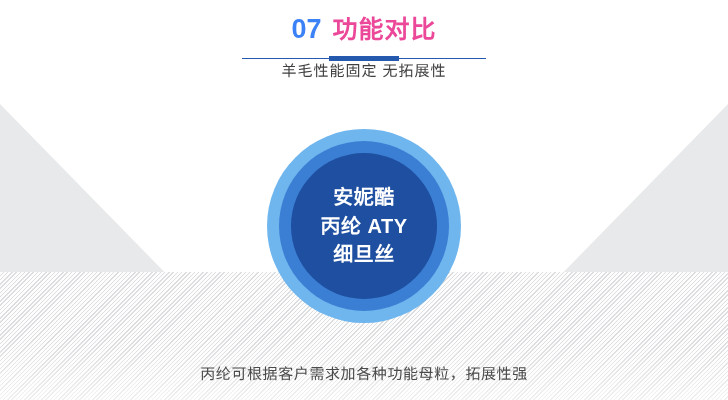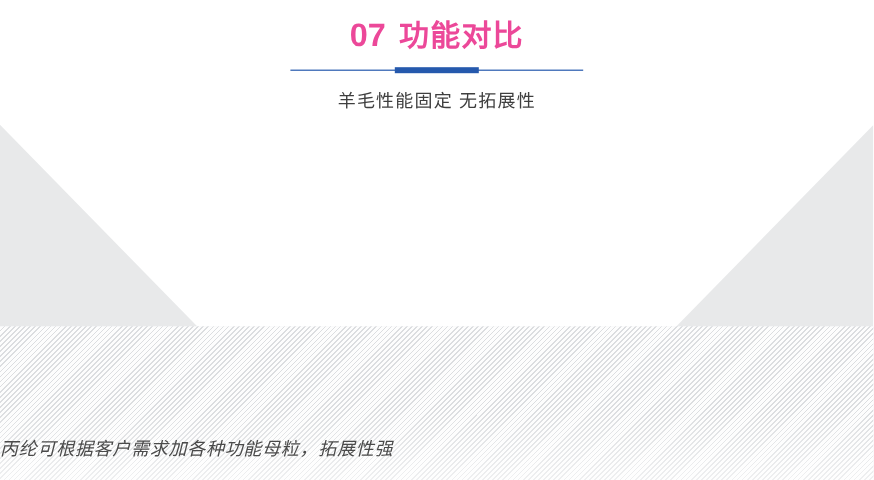--- a/index.html
+++ b/index.html
@@ -97,21 +97,21 @@
   .title-row {
     display: inline-flex;
     align-items: baseline;
     justify-content: center;
     gap: 11px;
     white-space: nowrap;
   }
   .title-num {
     font-size: 27px;
     font-weight: bold;
-    color: #ec4899;
+    color: #3b82f6;
     letter-spacing: 0px;
     line-height: 1;
   }
   .title-text {
     font-size: 25px;
     font-weight: bold;
     color: #ec4899;
     letter-spacing: 1px;
     line-height: 1;
   }
@@ -133,21 +133,20 @@
   .rule-thick {
     position: absolute;
     left: 87px;
     width: 70px;
     top: 0px;
     height: 5px;
     background: #2559ad;
   }
 
   .subtitle {
-    margin-top: 14px;
     font-size: 15px;
     color: #3f3f3f;
     letter-spacing: 1px;
     line-height: 1.2;
   }
 
   
   .circle-outer {
     position: absolute;
     left: 267px;
@@ -189,26 +188,25 @@
     letter-spacing: 0.5px;
     white-space: nowrap;
   }
 
   
   .caption {
     position: absolute;
     left: 0;
     right: 0;
     top: 362px;
-    text-align: left;
+    text-align: center;
     font-size: 15px;
     color: #4a4a4a;
     letter-spacing: 0.6px;
     z-index: 5;
-    font-style: italic;
   }
 </style>
 </head>
 <body>
 
 <div id="slide">
 
   <div class="bg-layer">
     <div class="wedge-left"></div>
     <div class="wedge-right"></div>
@@ -224,16 +222,25 @@
     </div>
 
     <div class="rule-wrap">
       <div class="rule-thin"></div>
       <div class="rule-thick"></div>
     </div>
 
     <div class="subtitle">羊毛性能固定 无拓展性</div>
   </div>
 
+  <div class="circle-outer">
+    <div class="circle-mid">
+      <div class="circle-inner">
+        <div class="circle-line">安妮酷</div>
+        <div class="circle-line">丙纶 ATY</div>
+        <div class="circle-line">细旦丝</div>
+      </div>
+    </div>
+  </div>
 
   <div class="caption">丙纶可根据客户需求加各种功能母粒，拓展性强</div>
 
 </div>
 
 </body></html>

